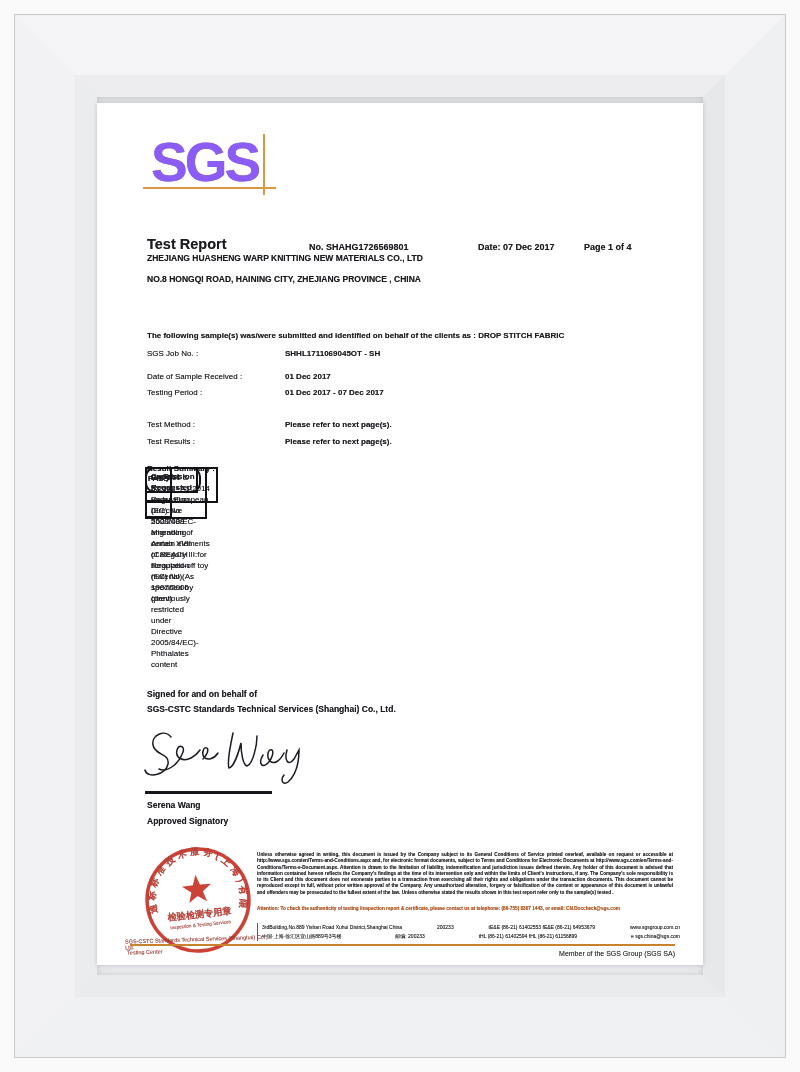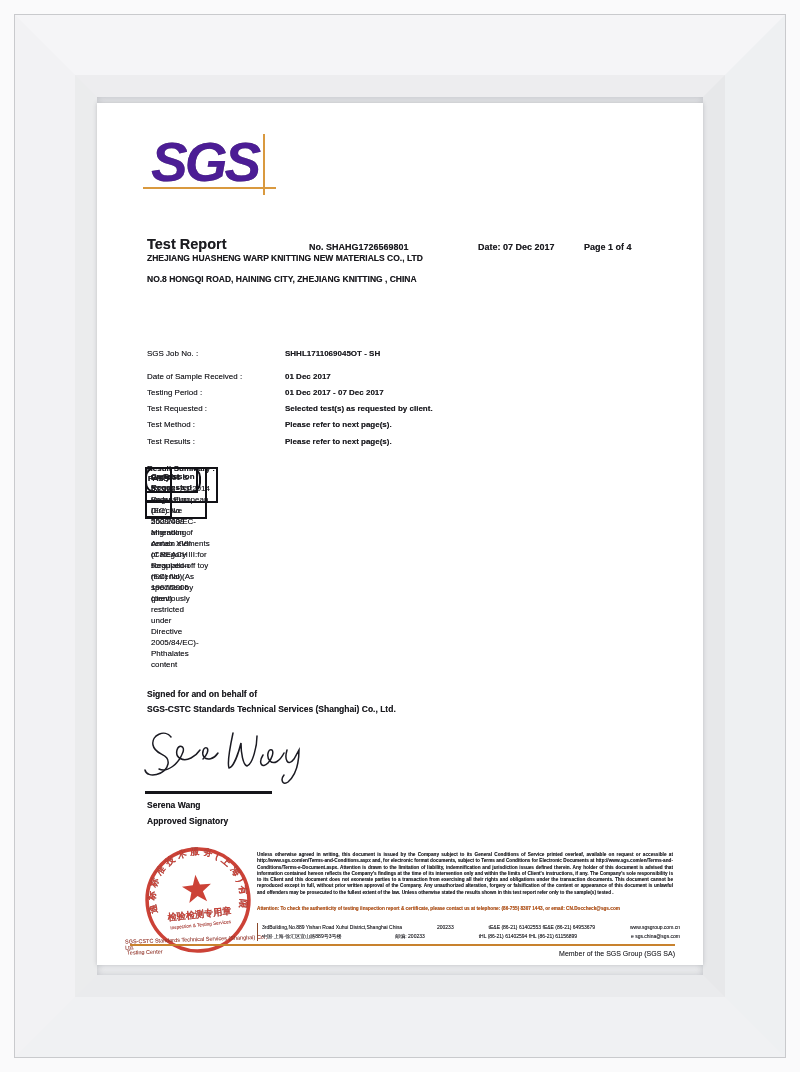--- a/index.html
+++ b/index.html
@@ -6,21 +6,21 @@
   body{width:800px;height:1072px;font-family:"Liberation Sans",sans-serif;}
   .photo{position:relative;width:800px;height:1072px;background:#fafafb;overflow:hidden;}
   
   .frame-line{position:absolute;inset:14px;border:1px solid #c9cacd;background:#f3f3f5;}
   .frame-face{position:absolute;inset:15px;border:60px solid;border-color:#f5f5f7 #eef0f2 #f0f1f3 #f2f2f4;}
   .frame-inner{position:absolute;inset:75px;border:22px solid;border-color:#ededef #e7e8ea #eaebed #ebeced;background:#e9eaec;box-shadow:inset 0 1px 7px rgba(95,100,112,.3);}
   .page{position:absolute;left:97px;top:103px;width:606px;height:862px;background:#ffffff;box-shadow:0 0 4px rgba(60,65,75,.25);color:#1c1c20;}
   .page *{position:absolute;}
   .blur{text-shadow:0 0 .4px rgba(25,25,35,.55);}
   
-  .logo{left:54px;top:32px;font-size:55px;font-weight:700;color:#4c1d95;letter-spacing:-3px;line-height:1;font-style:italic;}
+  .logo{left:54px;top:32px;font-size:55px;font-weight:700;color:#8b5cf6;letter-spacing:-3px;line-height:1;}
   .logo-h{left:46px;top:84px;width:133px;height:2px;background:#d9993f;}
   .logo-v{left:166px;top:31px;width:2px;height:61px;background:#d9993f;}
   
   .rpt-title{left:50px;top:133px;font-size:14.5px;font-weight:700;}
   .rpt-no{left:212px;top:139px;font-size:9px;font-weight:700;}
   .rpt-date{left:381px;top:139px;font-size:9px;font-weight:700;}
   .rpt-page{left:487px;top:139px;font-size:9px;font-weight:700;text-align:right;}
   .client1{left:50px;top:150px;font-size:8.5px;font-weight:700;}
   .client2{left:50px;top:171px;font-size:8.5px;font-weight:700;}
   .intro{left:50px;top:228px;width:530px;font-size:8px;font-weight:700;}
@@ -69,37 +69,34 @@
     <div class="logo">SGS</div>
     <div class="logo-h"></div>
     <div class="logo-v"></div>
 
     <div class="rpt-title">Test Report</div>
     <div class="rpt-no">No. SHAHG1726569801</div>
     <div class="rpt-date">Date: 07 Dec 2017</div>
     <div class="rpt-page">Page 1 of 4</div>
 
     <div class="client1">ZHEJIANG HUASHENG WARP KNITTING NEW MATERIALS CO., LTD</div>
-    <div class="client2">NO.8 HONGQI ROAD, HAINING CITY, ZHEJIANG KNITTING , CHINA</div>
+    <div class="client2">NO.8 HONGQI ROAD, HAINING CITY, ZHEJIANG PROVINCE , CHINA</div>
+    <div class="intro">The following sample(s) was/were submitted and identified on behalf of the clients as : DROP STITCH FABRIC</div>
 
     <div class="field" style="top:246px">
       <span class="lab">SGS Job No. :</span>
       <span class="val">SHHL1711069045OT - SH</span>
     </div>
     <div class="field" style="top:269px">
       <span class="lab">Date of Sample Received :</span>
       <span class="val">01 Dec 2017</span>
     </div>
     <div class="field" style="top:285px">
       <span class="lab">Testing Period :</span>
       <span class="val">01 Dec 2017 - 07 Dec 2017</span>
-    </div>
-    <div class="field" style="top:301px">
-      <span class="lab">Test Requested :</span>
-      <span class="val">Selected test(s) as requested by client.</span>
     </div>
     <div class="field" style="top:317px">
       <span class="lab">Test Method :</span>
       <span class="val">Please refer to next page(s).</span>
     </div>
     <div class="field" style="top:334px">
       <span class="lab">Test Results :</span>
       <span class="val">Please refer to next page(s).</span>
     </div>
 

